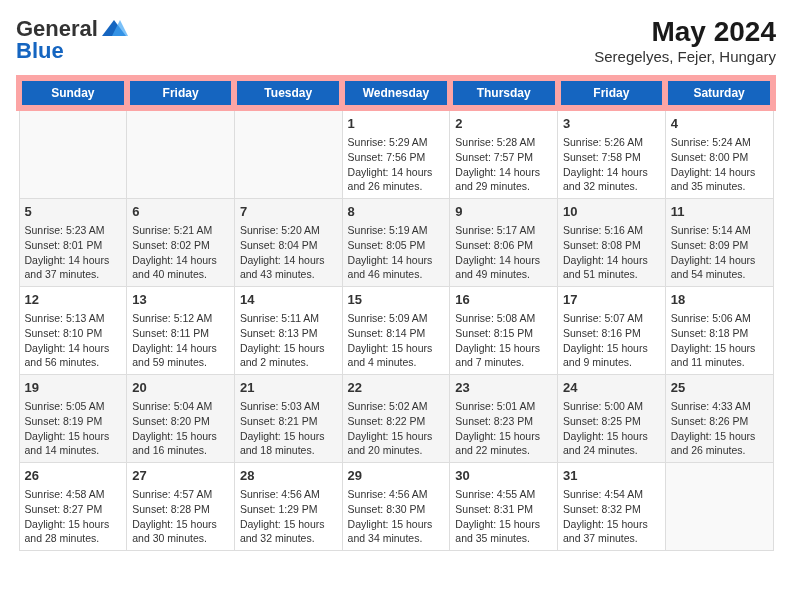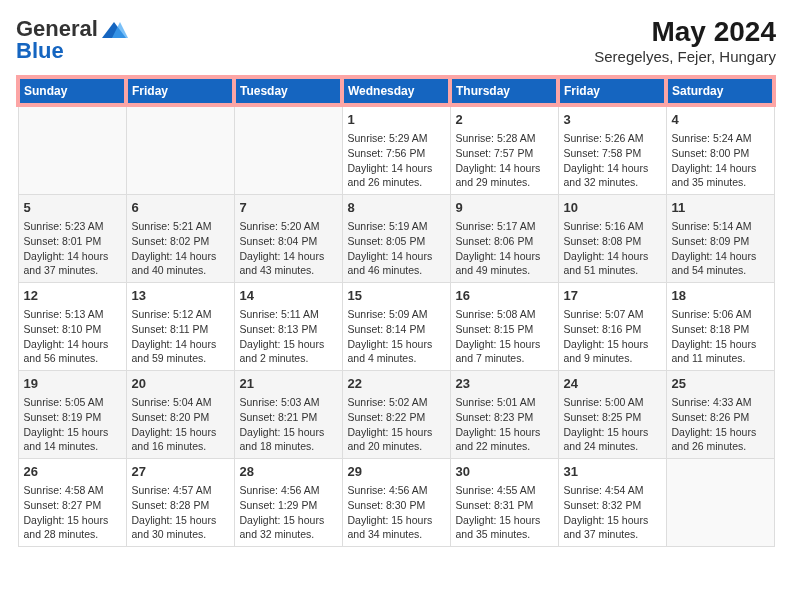--- a/index.html
+++ b/index.html
@@ -16,21 +16,21 @@
       align-items: flex-start;
       margin-bottom: 10px;
     }
     .logo {
       display: flex;
       flex-direction: column;
       align-items: flex-start;
     }
     .logo-text {
       display: flex;
-      align-items: flex-end;
+      align-items: center;
       font-size: 22px;
       font-weight: bold;
       color: #1a1a1a;
     }
     .logo-general { color: #333; }
     .logo-blue { color: #1565c0; }
     .logo-icon {
       width: 28px;
       height: 22px;
       margin-left: 2px;
@@ -49,24 +49,24 @@
     }
     .calendar {
       width: 100%;
       border-collapse: collapse;
       font-size: 11px;
     }
     .calendar th {
       background: #1565c0;
       color: #fff;
       padding: 5px 4px;
-      text-align: left;
+      text-align: center;
       font-size: 12px;
       font-weight: bold;
-      border: 4px solid #fca5a5;
+      border: 6px solid #fca5a5;
     }
     .calendar td {
       vertical-align: top;
       padding: 4px 5px;
       border: 1px solid #ddd;
       width: calc(100% / 7);
       min-height: 80px;
       background: #fff;
       color: #333;
       line-height: 1.4;

